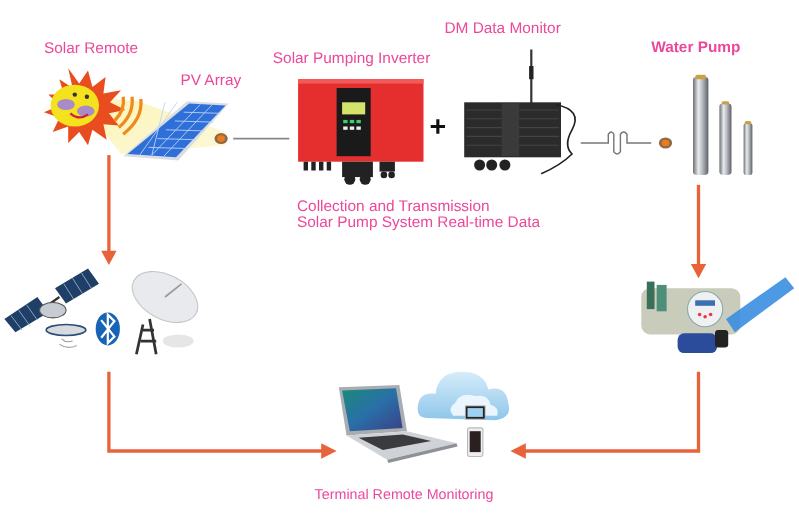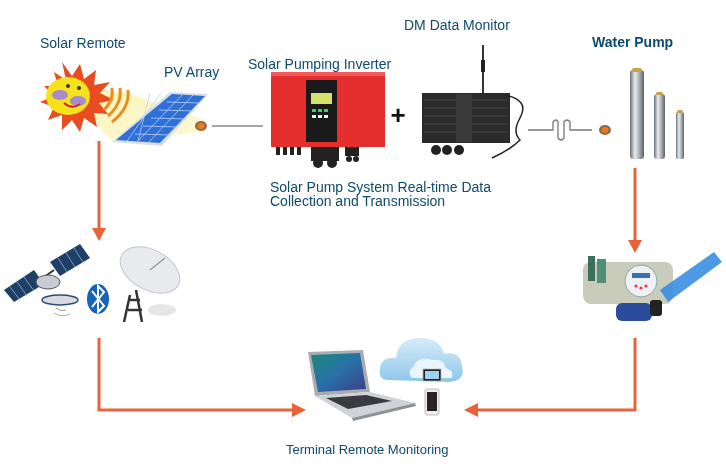--- a/index.html
+++ b/index.html
@@ -1,18 +1,18 @@
 <!DOCTYPE html>
 <html><head>
 <meta charset="utf-8">
 <style>
   html, body { margin:0; padding:0; background:#ffffff; }
   body { width:726px; height:471px; position:relative; overflow:hidden;
          font-family:"Liberation Sans", sans-serif; color:#111; }
-  .label { position:absolute; font-size:14px; white-space:nowrap; color:#0c4a6e; }
+  .label { position:absolute; font-size:14px; white-space:nowrap; color:#ec4899; }
   .label.multi { white-space:normal; line-height:14px; }
   svg.canvas { position:absolute; left:0; top:0; }
 </style>
 </head>
 <body>
 
 <svg class="canvas" width="726" height="471" viewBox="0 0 726 471">
   <defs>
     <linearGradient id="steel" x1="0" x2="1">
       <stop offset="0" stop-color="#6b6f73"></stop>
@@ -212,20 +212,20 @@
   <g fill="#e8623a">
     <polygon points="92,228 106,228 99,241"></polygon>
     <polygon points="628,240 642,240 635,253"></polygon>
     <polygon points="292,403 292,417 306,410"></polygon>
     <polygon points="478,403 478,417 464,410"></polygon>
   </g>
 </svg>
 
 <div class="label" style="left:40px; top:35px;">Solar Remote</div>
 <div class="label" style="left:164px; top:64px;">PV Array</div>
-<div class="label" style="left:248px; top:44px;margin-top:12px;">Solar Pumping Inverter</div>
+<div class="label" style="left:248px; top:44px;">Solar Pumping Inverter</div>
 <div class="label" style="left:404px; top:17px;">DM Data Monitor</div>
 <div class="label" style="left:592px; top:34px;font-weight:bold;">Water Pump</div>
 <div class="label multi" style="left:270px; top:180px; width:230px;">
+  <div>Collection and Transmission</div>
   <div>Solar Pump System Real-time Data</div>
-  <div>Collection and Transmission</div>
 </div>
 <div class="label" style="left:286px; top:442px; font-size:13px;">Terminal Remote Monitoring</div>
 
 </body></html>

